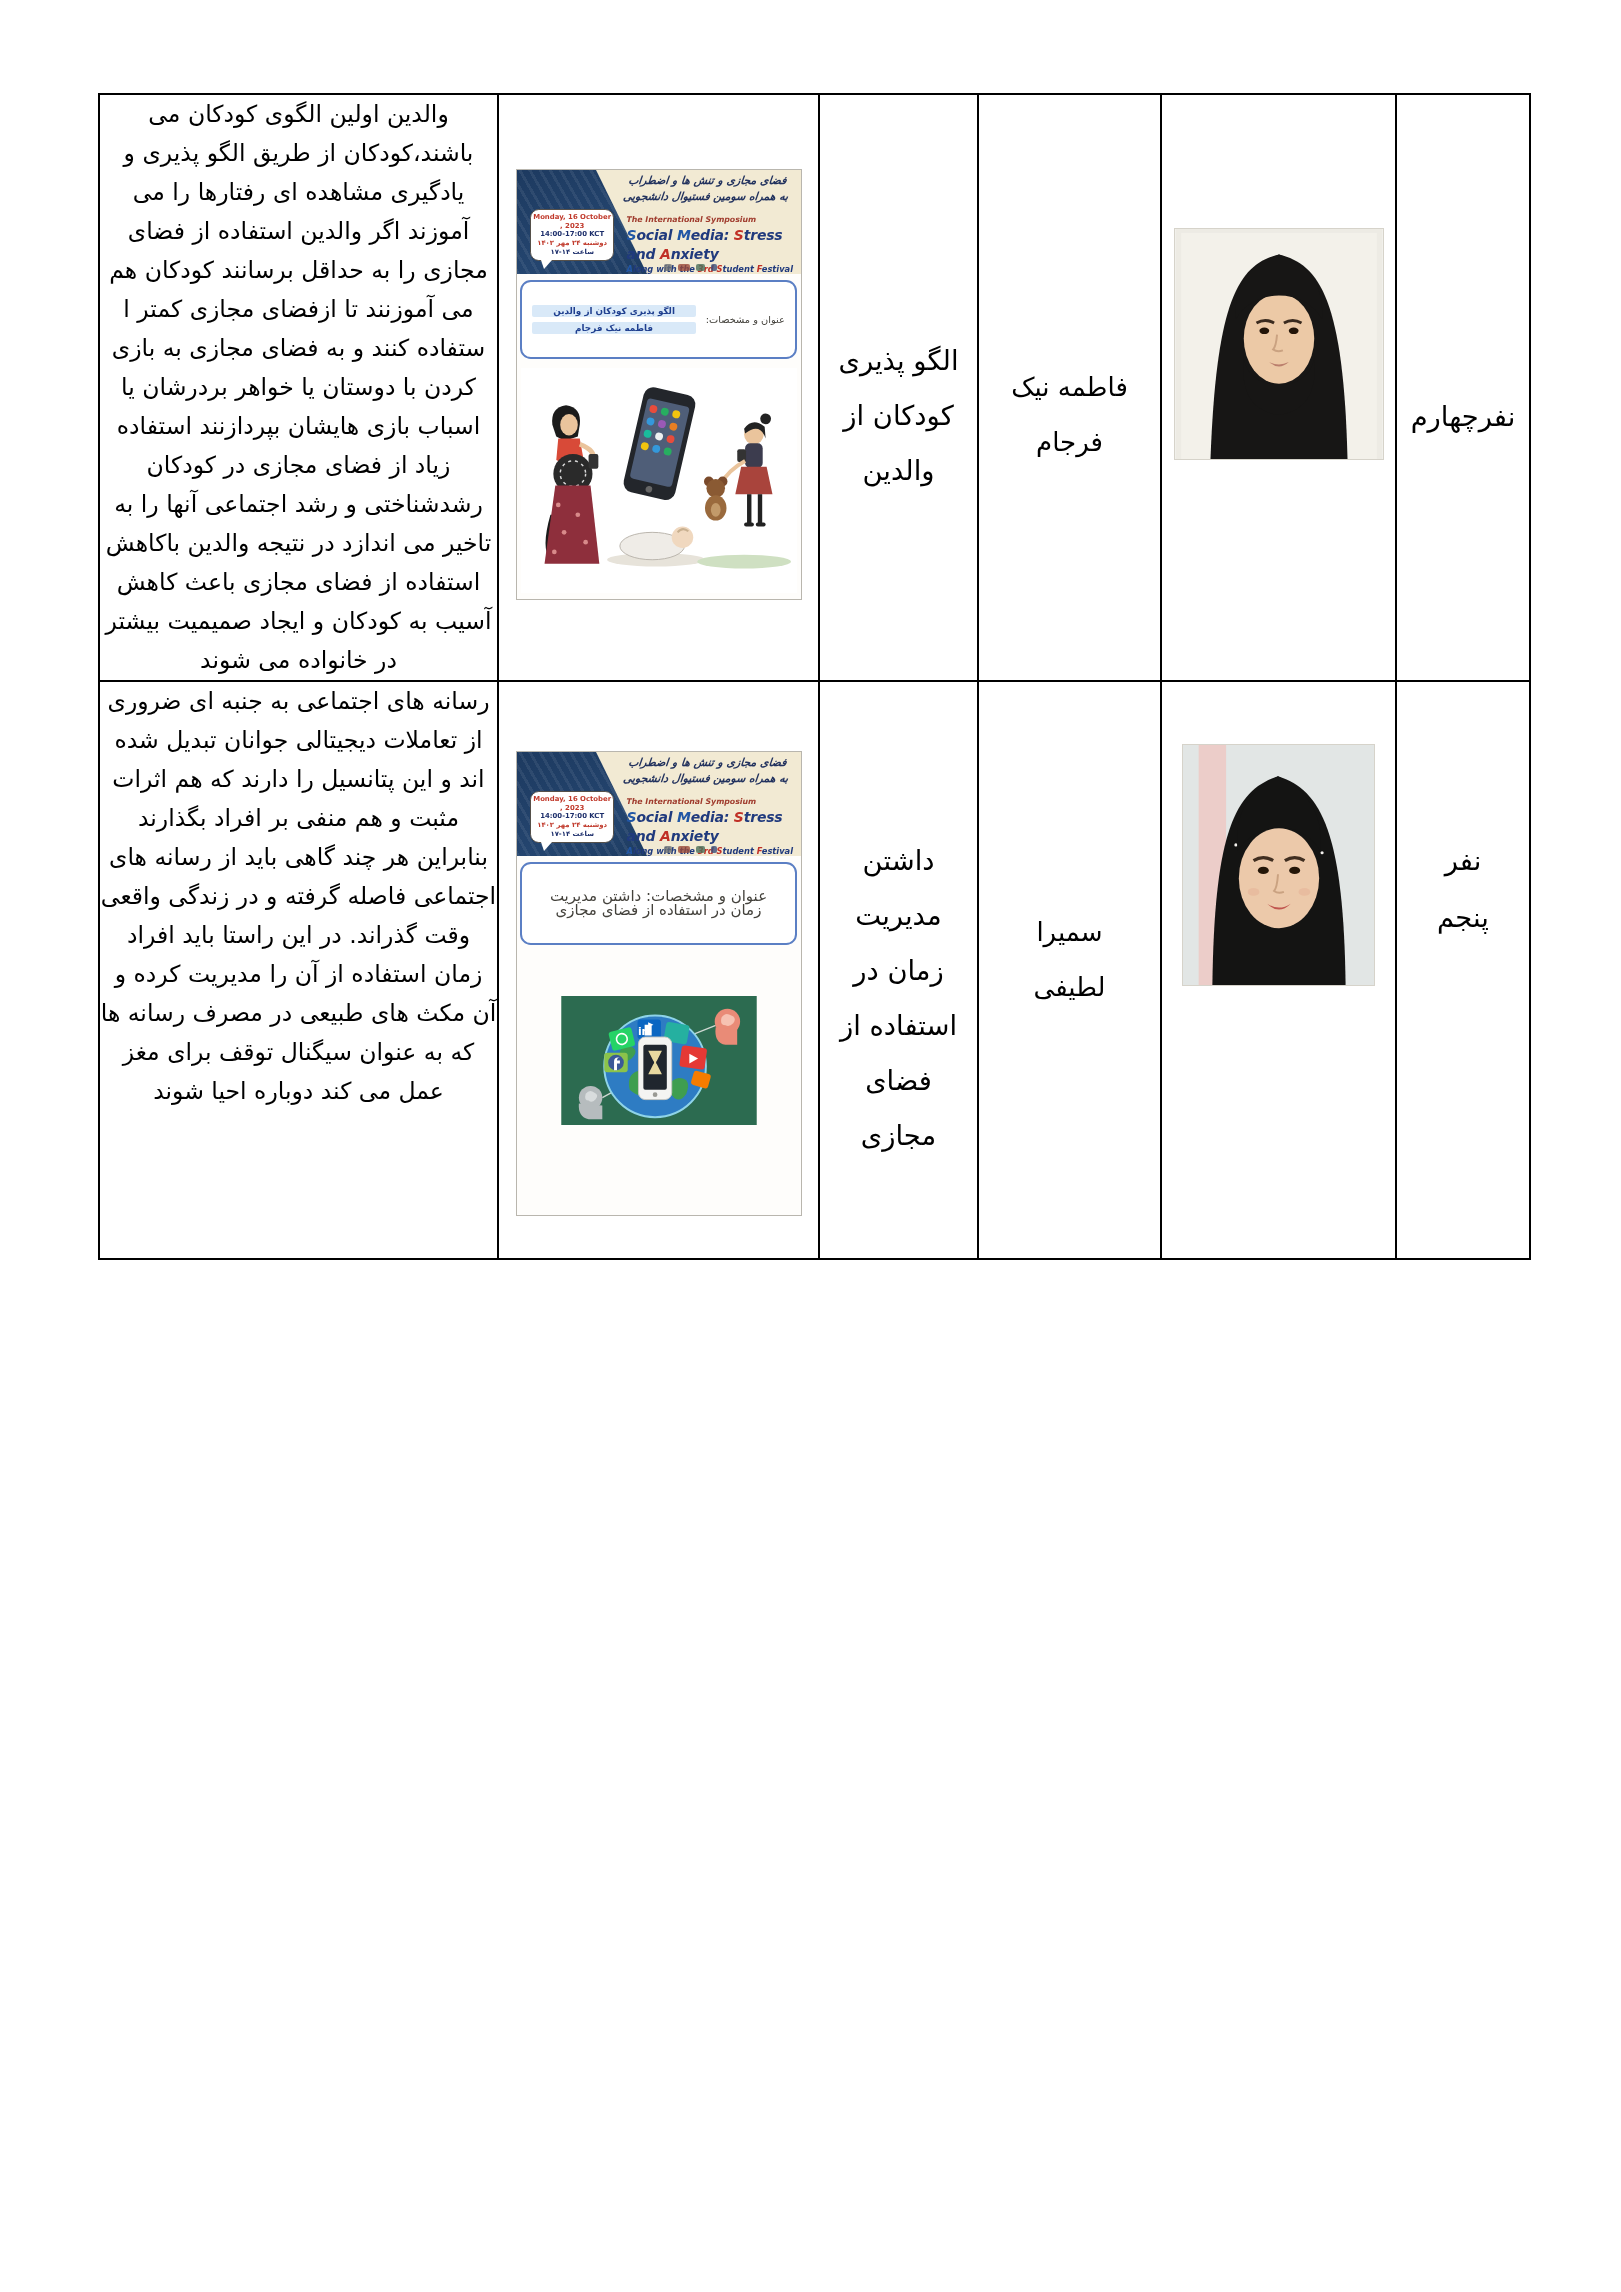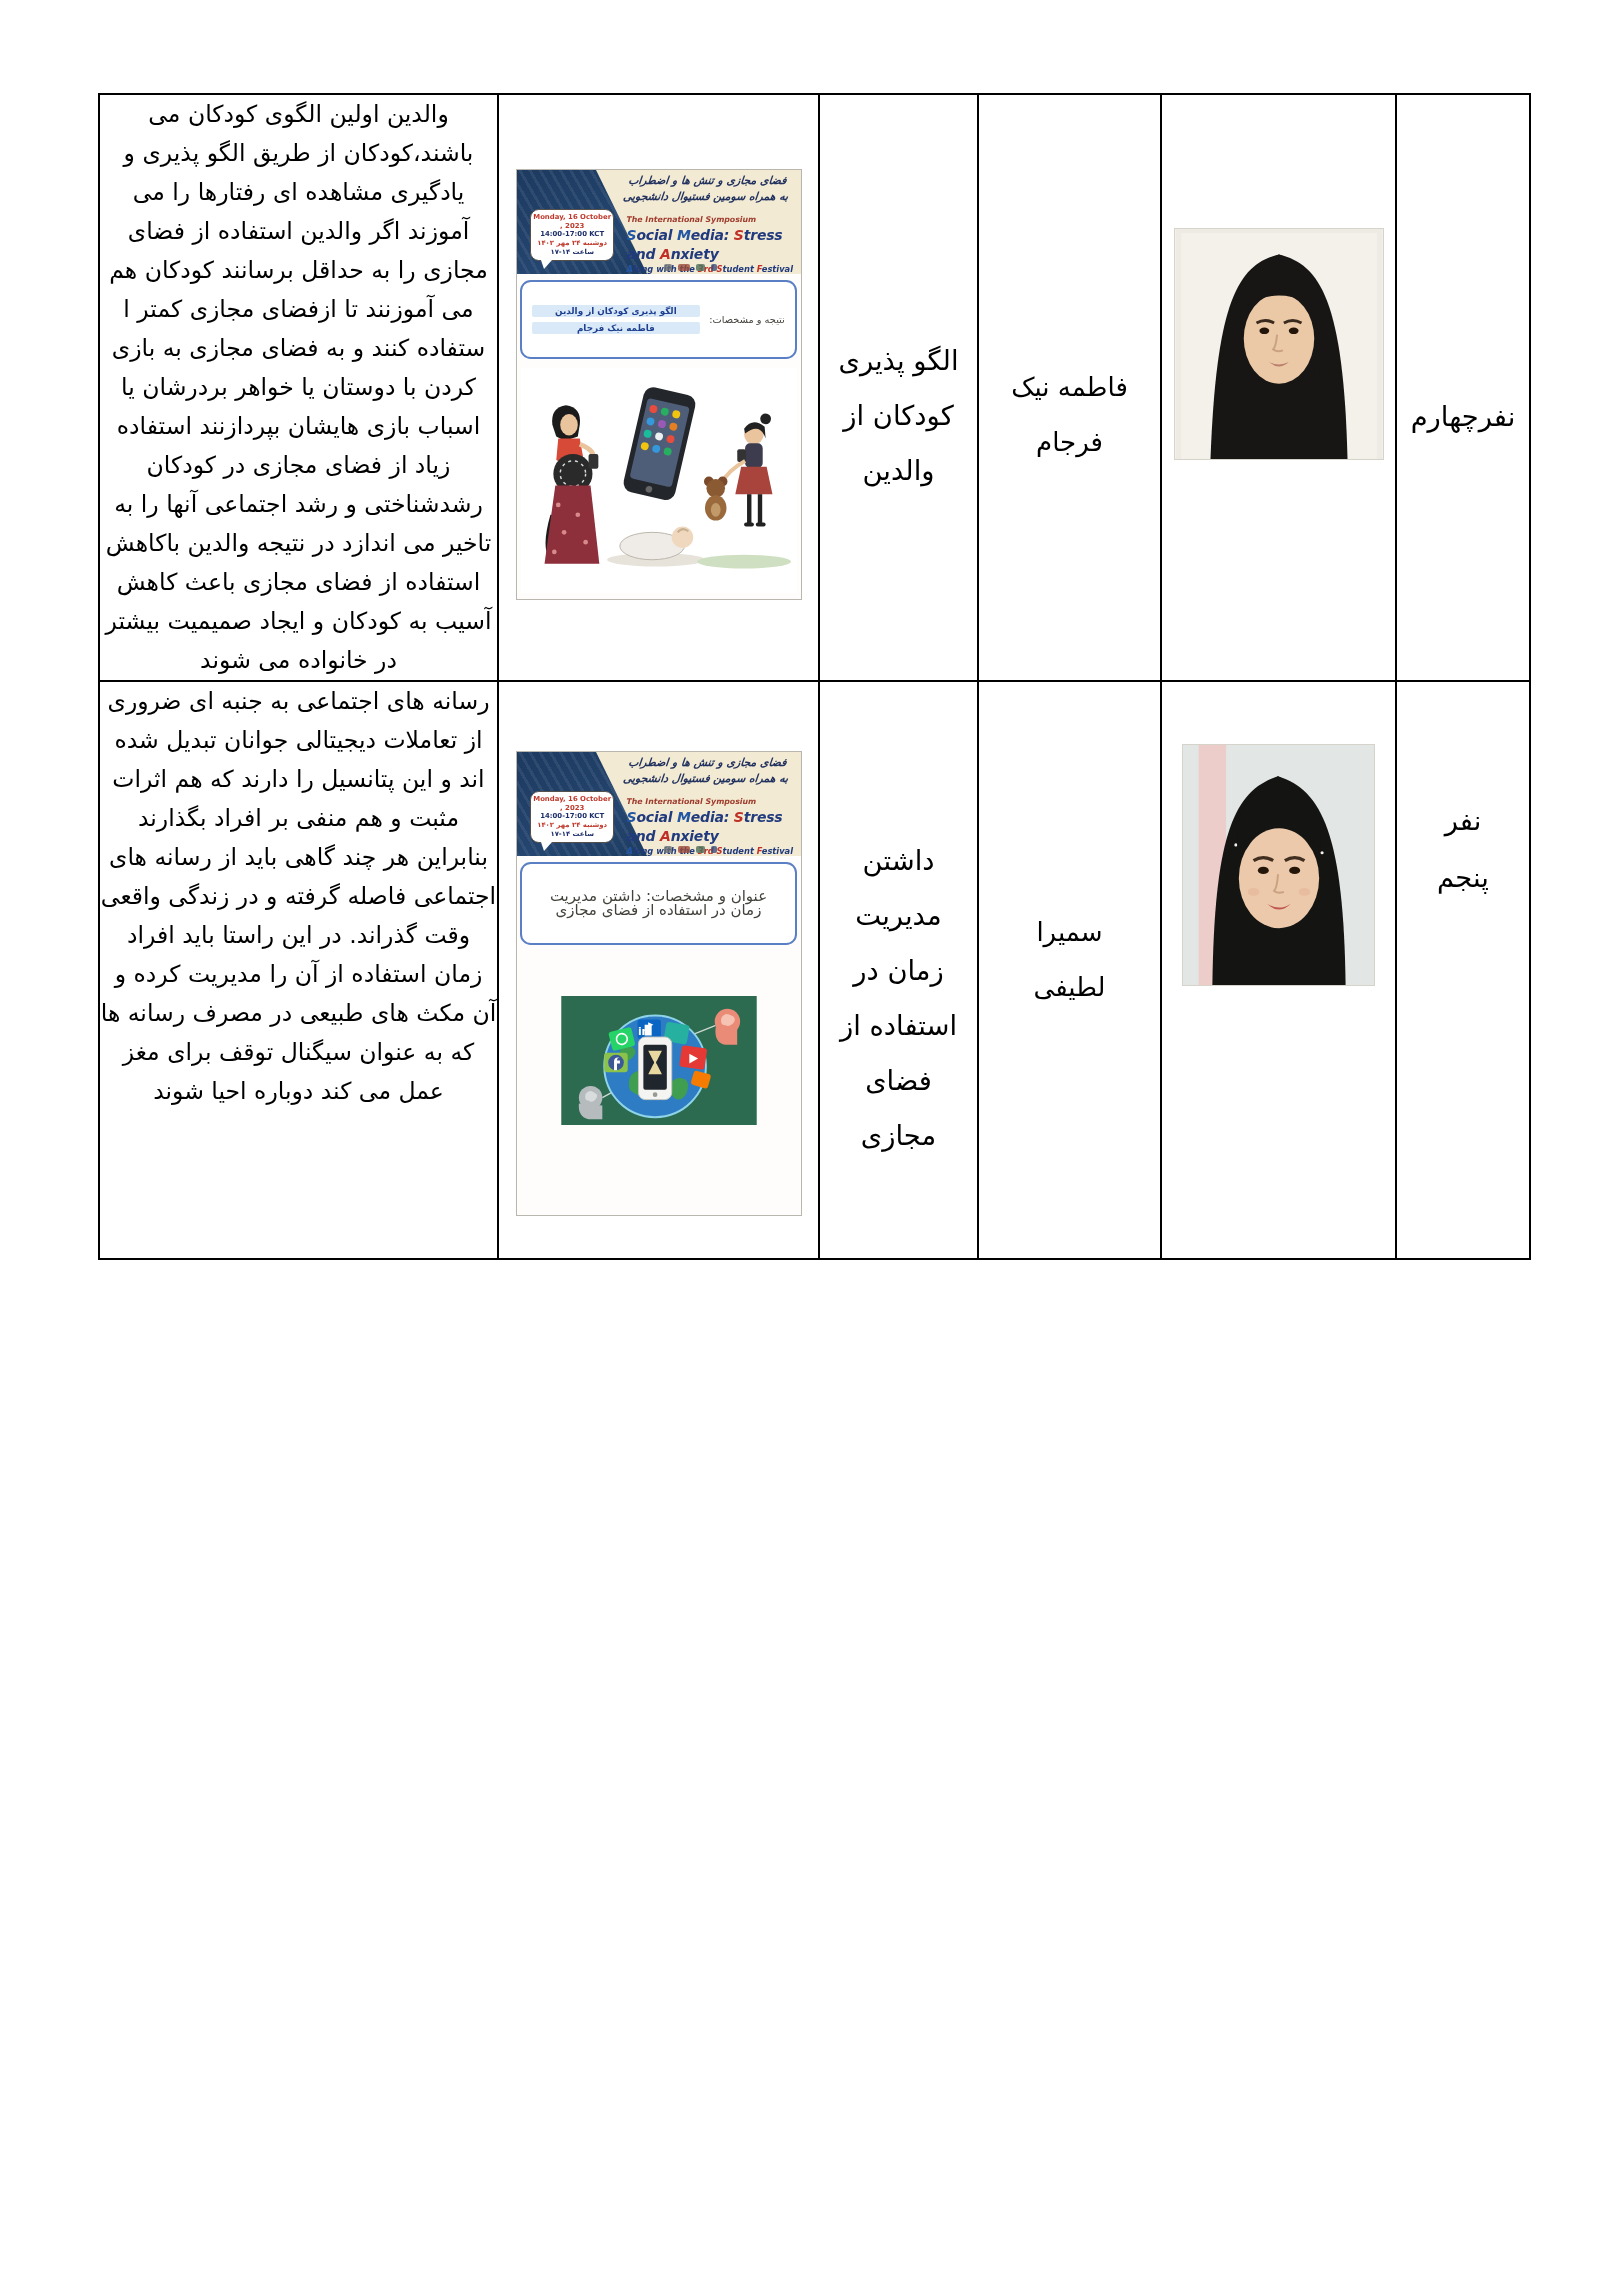--- a/index.html
+++ b/index.html
@@ -21,21 +21,21 @@
   .cell-desc{
     width:397px;vertical-align:top;text-align:center;
     font-size:23.5px;line-height:39px;padding:3.9px 8.8px 0 8.8px;
   }
   .row-1{height:573px;}
   .row-2{height:578px;}
   .row-1 .cell-photo{padding-top:133px;}
   .row-2 .cell-photo{padding-top:62px;}
   .row-1 .cell-poster{padding-top:74px;}
   .row-2 .cell-poster{padding-top:69px;}
-  .row-2 .cell-person{vertical-align:top;padding-top:53px;}
+  .row-2 .cell-person{vertical-align:top;padding-top:93px;}
   .row-2 .cell-name{padding-bottom:76px;}
 
   
   .poster{width:284px;margin:0 auto;background:#fefdfb;border:1px solid #b9b6ae;text-align:right;}
   .poster.tall{height:429px;}
   .poster.tall2{height:463px;}
   .p-header{height:104px;background:#f2ead3;position:relative;direction:ltr;overflow:hidden;}
   .p-navy{
     position:absolute;left:0;top:0;width:100%;height:100%;
     background:linear-gradient(155deg,#1d3a60 0%,#24456f 45%,#16304f 100%);
@@ -156,21 +156,21 @@
           </div>
           <div class="p-logos">
                 <i></i>
                 <i></i>
                 <i></i>
                 <i></i>
               </div>
         </div>
 
         <div class="p-box two-line">
-          <span class="p-box-label">نتیجه و مشخصات:</span>
+          <span class="p-box-label">عنوان و مشخصات:</span>
           <span class="p-box-lines">
                 <div style="color: rgb(31, 63, 143);">الگو پذیری کودکان از والدین</div>
                 <div style="color: rgb(31, 63, 143);">فاطمه نیک فرجام</div>
               </span>
         </div>
 
         <div class="p-art">
           <svg width="276" height="225" viewBox="0 0 282 230">
             <rect width="282" height="230" fill="#ffffff"></rect>
             <g>

